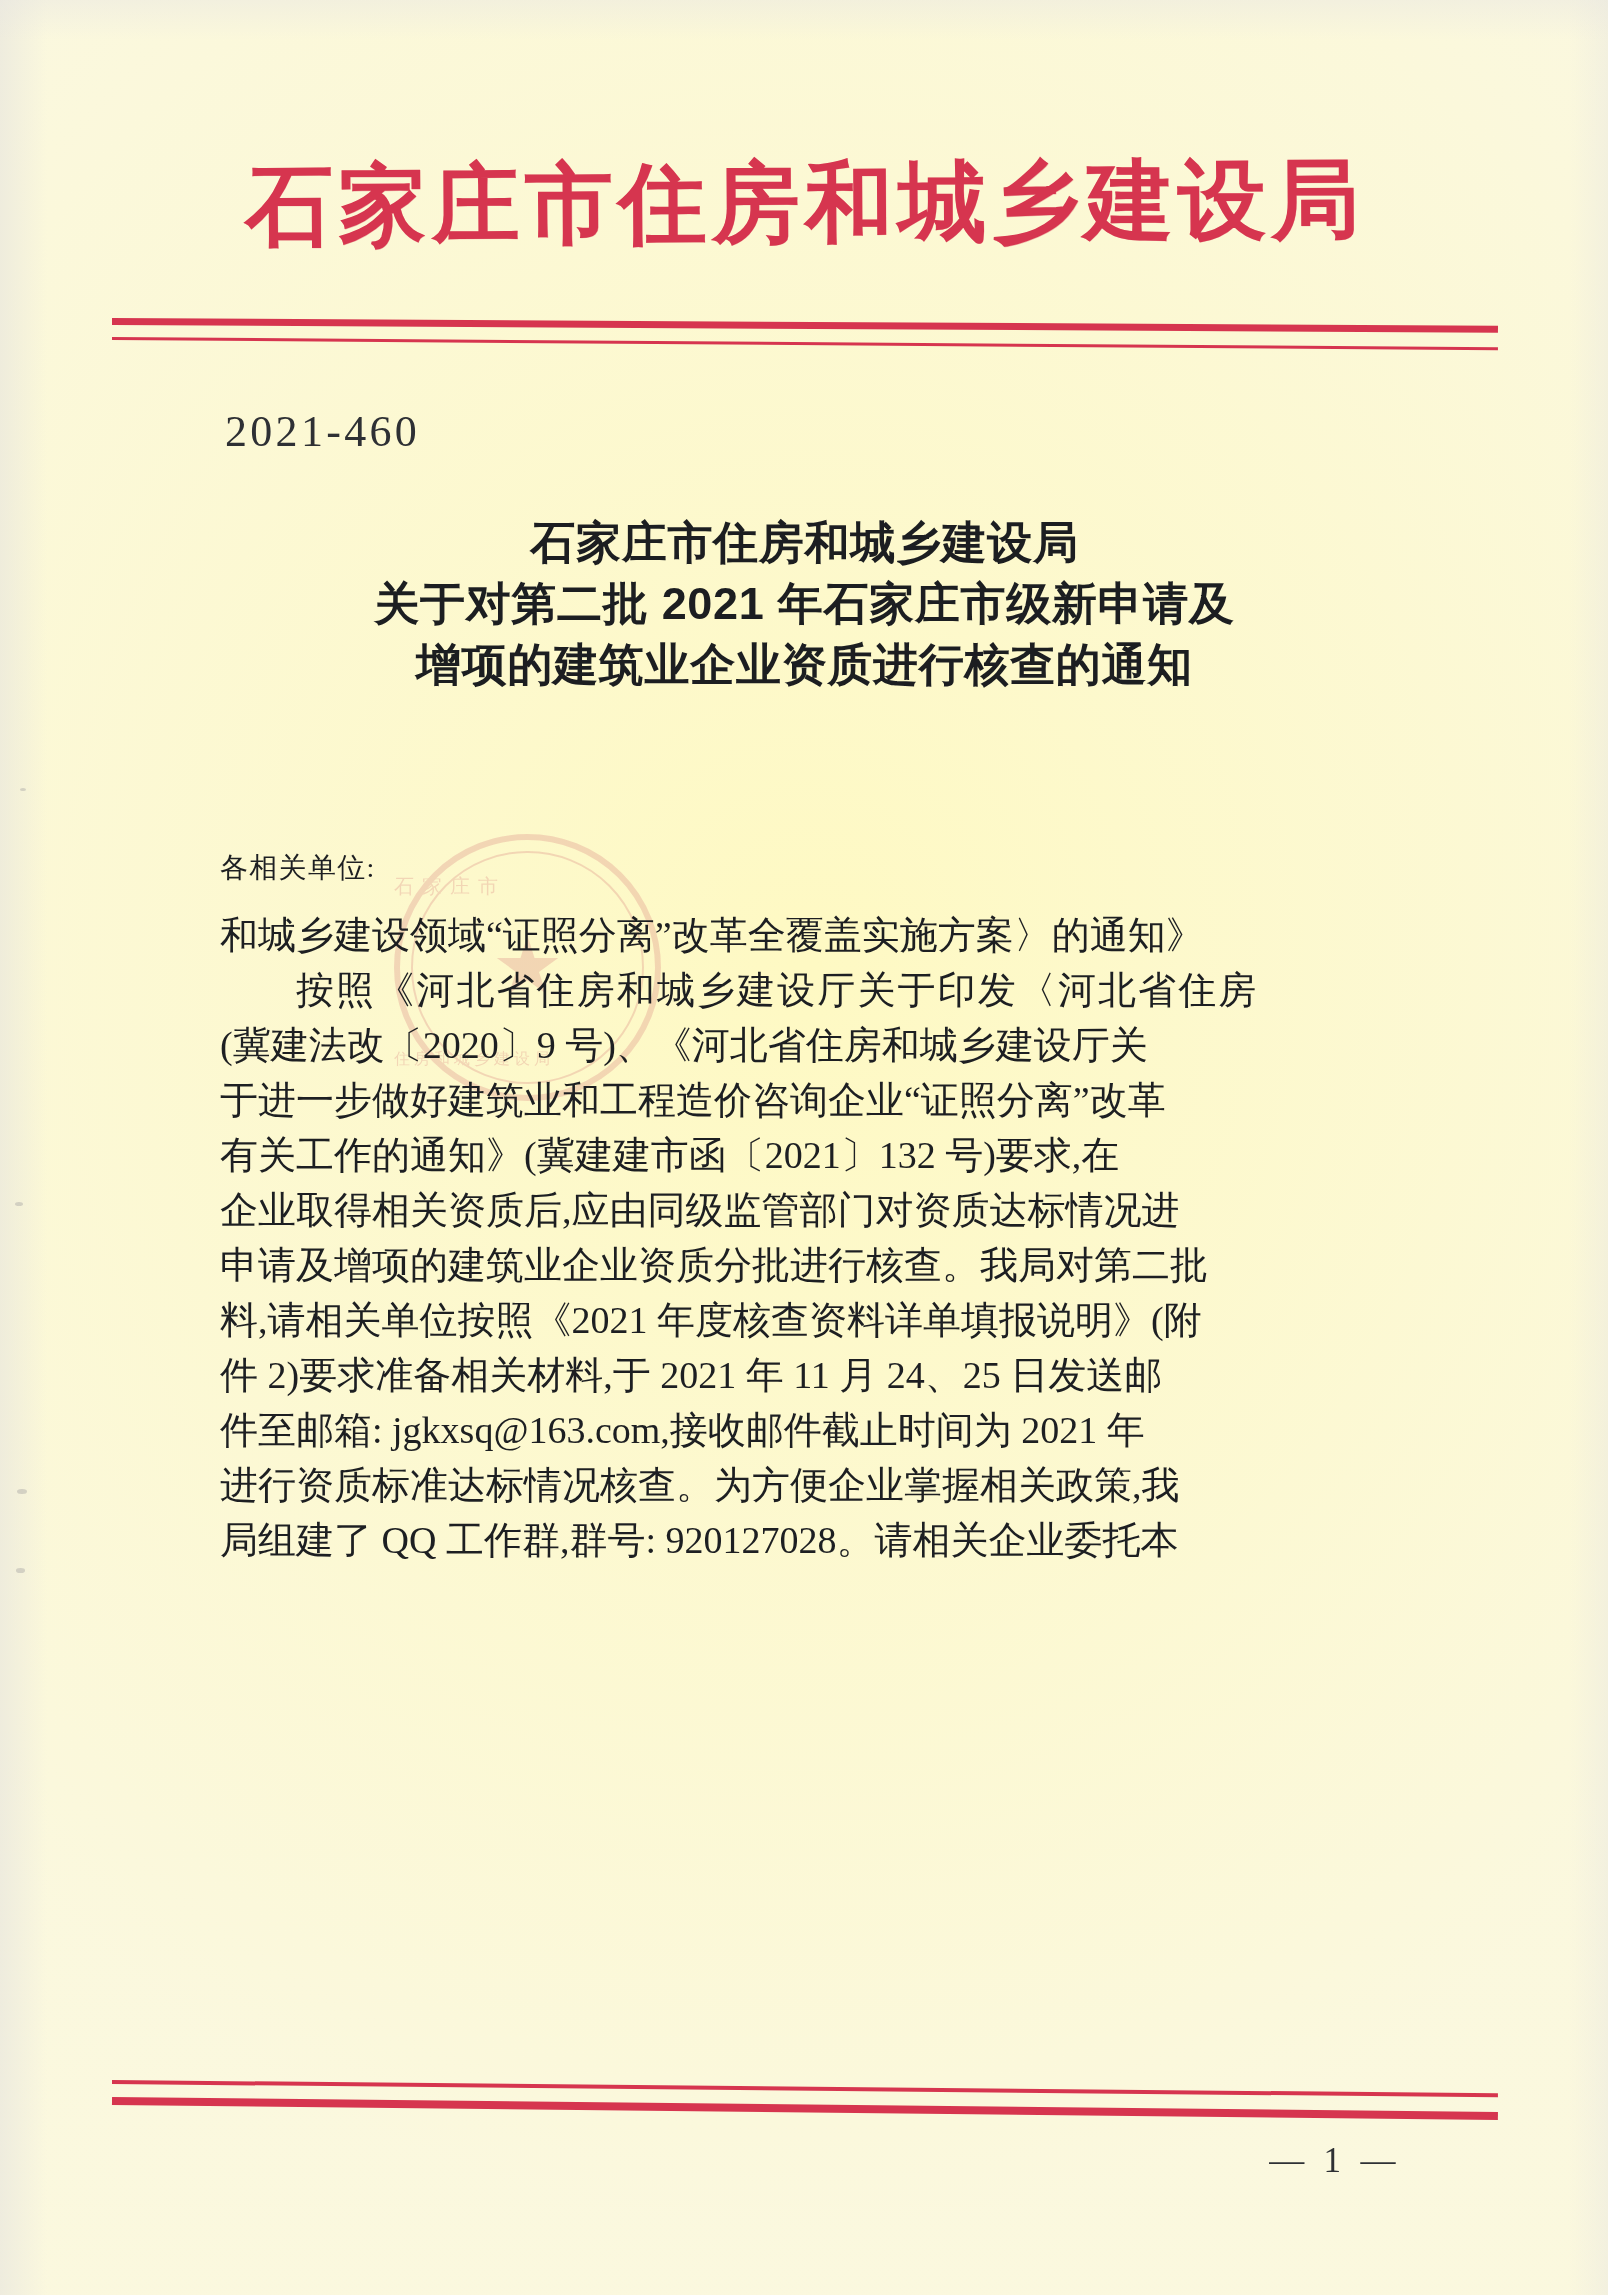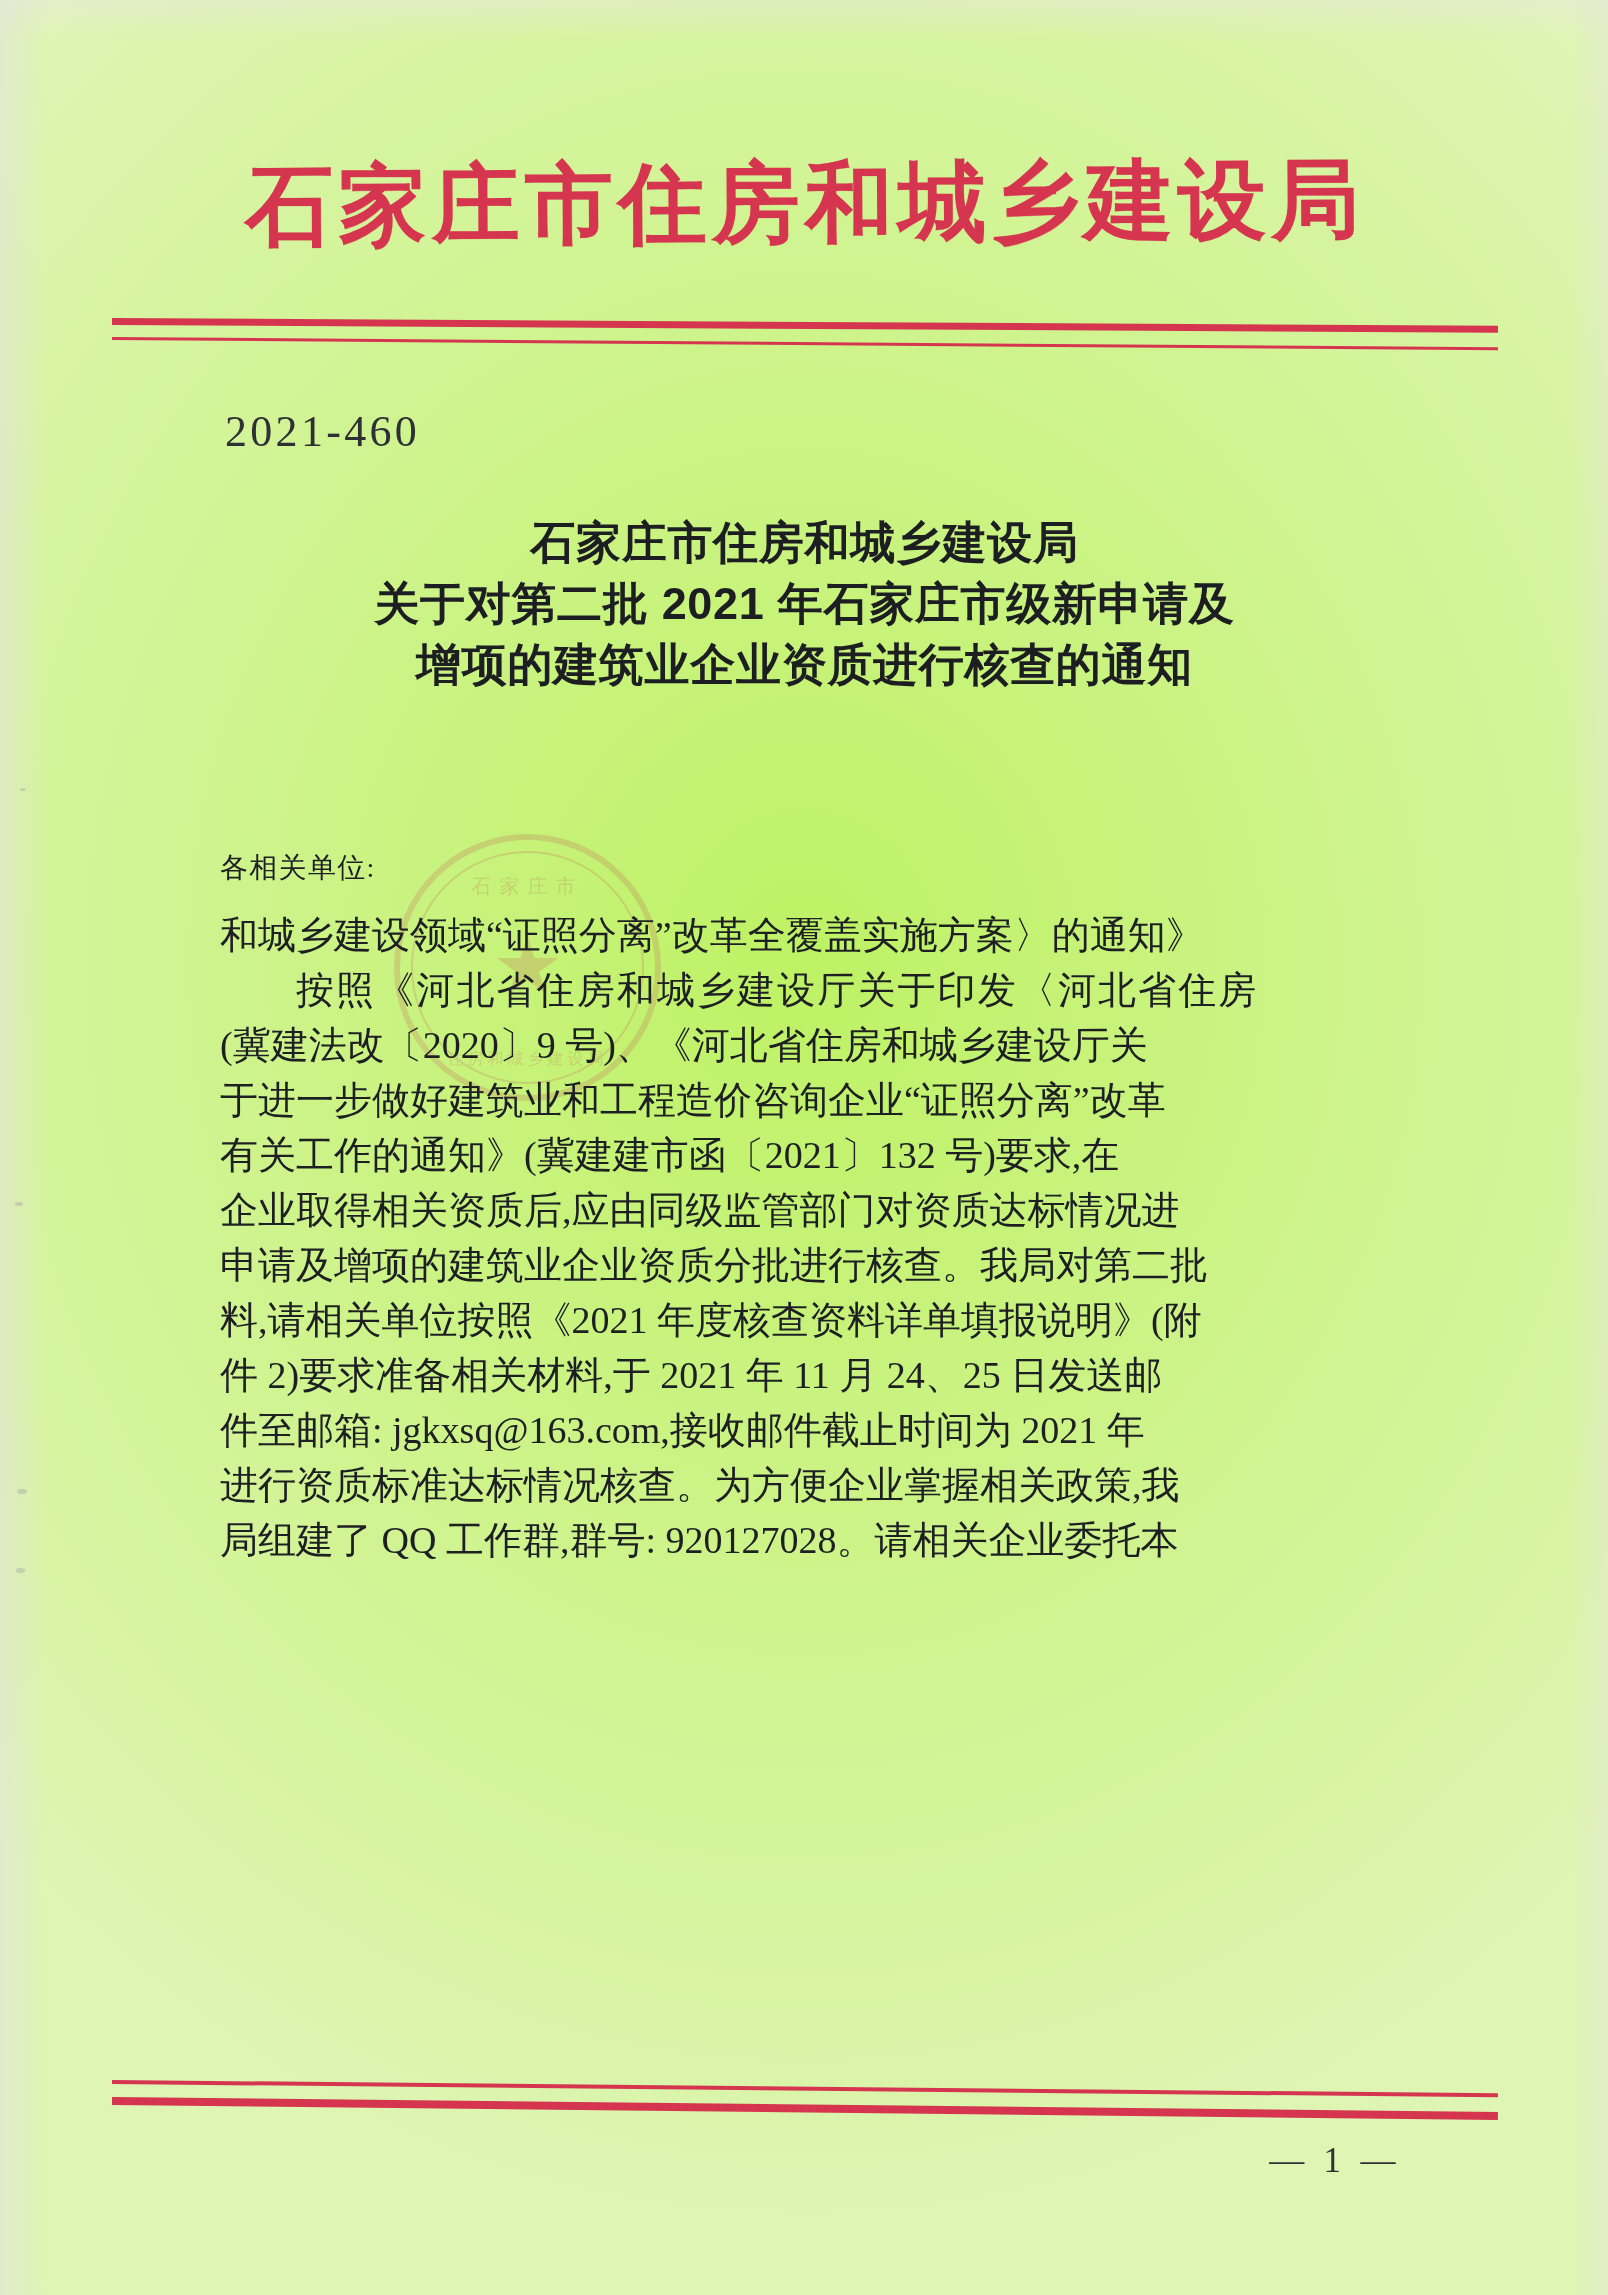--- a/index.html
+++ b/index.html
@@ -8,21 +8,21 @@
     padding: 0;
     background: #ffffff;
   }
   body {
     font-family: "Liberation Serif", "DejaVu Serif", serif;
   }
   .page {
     position: relative;
     width: 1609px;
     height: 2295px;
-    background: #bef264;
+    background: #fef9c3;
     overflow: hidden;
   }
 
   
   .paper-tint {
     position: absolute;
     inset: 0;
     background:
       radial-gradient(ellipse 70% 55% at 50% 42%, rgba(255,255,255,0) 0%, rgba(248,247,244,0.55) 100%);
     pointer-events: none;
@@ -144,21 +144,21 @@
     top: 50%;
     width: 64px;
     height: 64px;
     margin: -32px 0 0 -32px;
     background: #c0304a;
     clip-path: polygon(50% 0%, 61% 35%, 98% 35%, 68% 57%, 79% 91%, 50% 70%, 21% 91%, 32% 57%, 2% 35%, 39% 35%);
   }
   .seal-text-top, .seal-text-bot {
     position: absolute;
     left: 0; right: 0;
-    text-align: center;
+    text-align: left;
     color: #c0304a;
     font-family: "Liberation Sans", "DejaVu Sans", sans-serif;
     font-size: 20px;
     letter-spacing: 8px;
   }
   .seal-text-top { top: 39px; }
   .seal-text-bot { bottom: 31px; font-size: 16px; letter-spacing: 4px; }
 
   
   .body-area {

